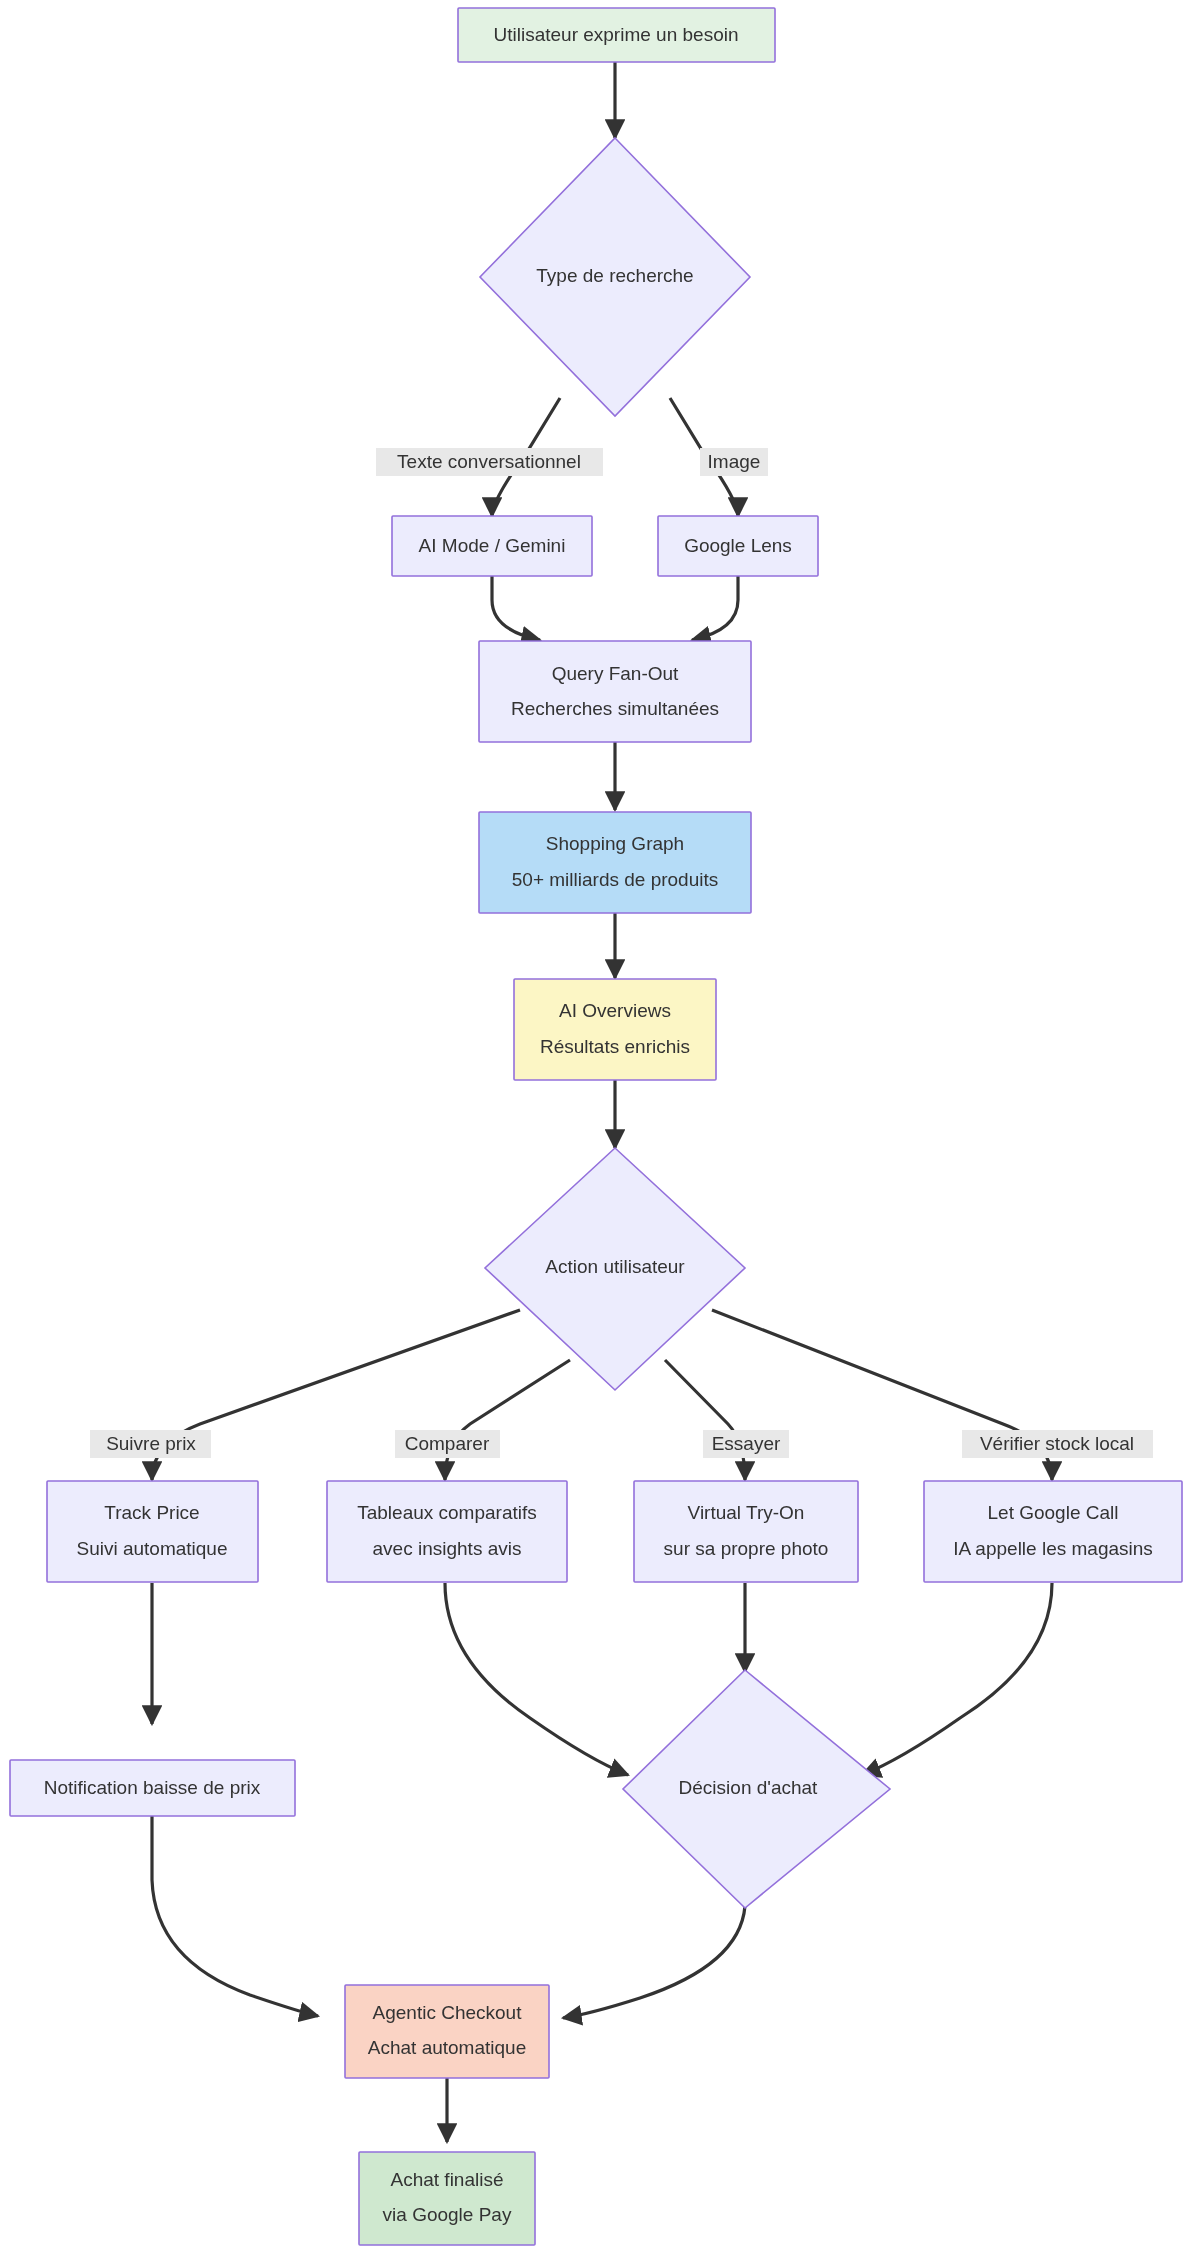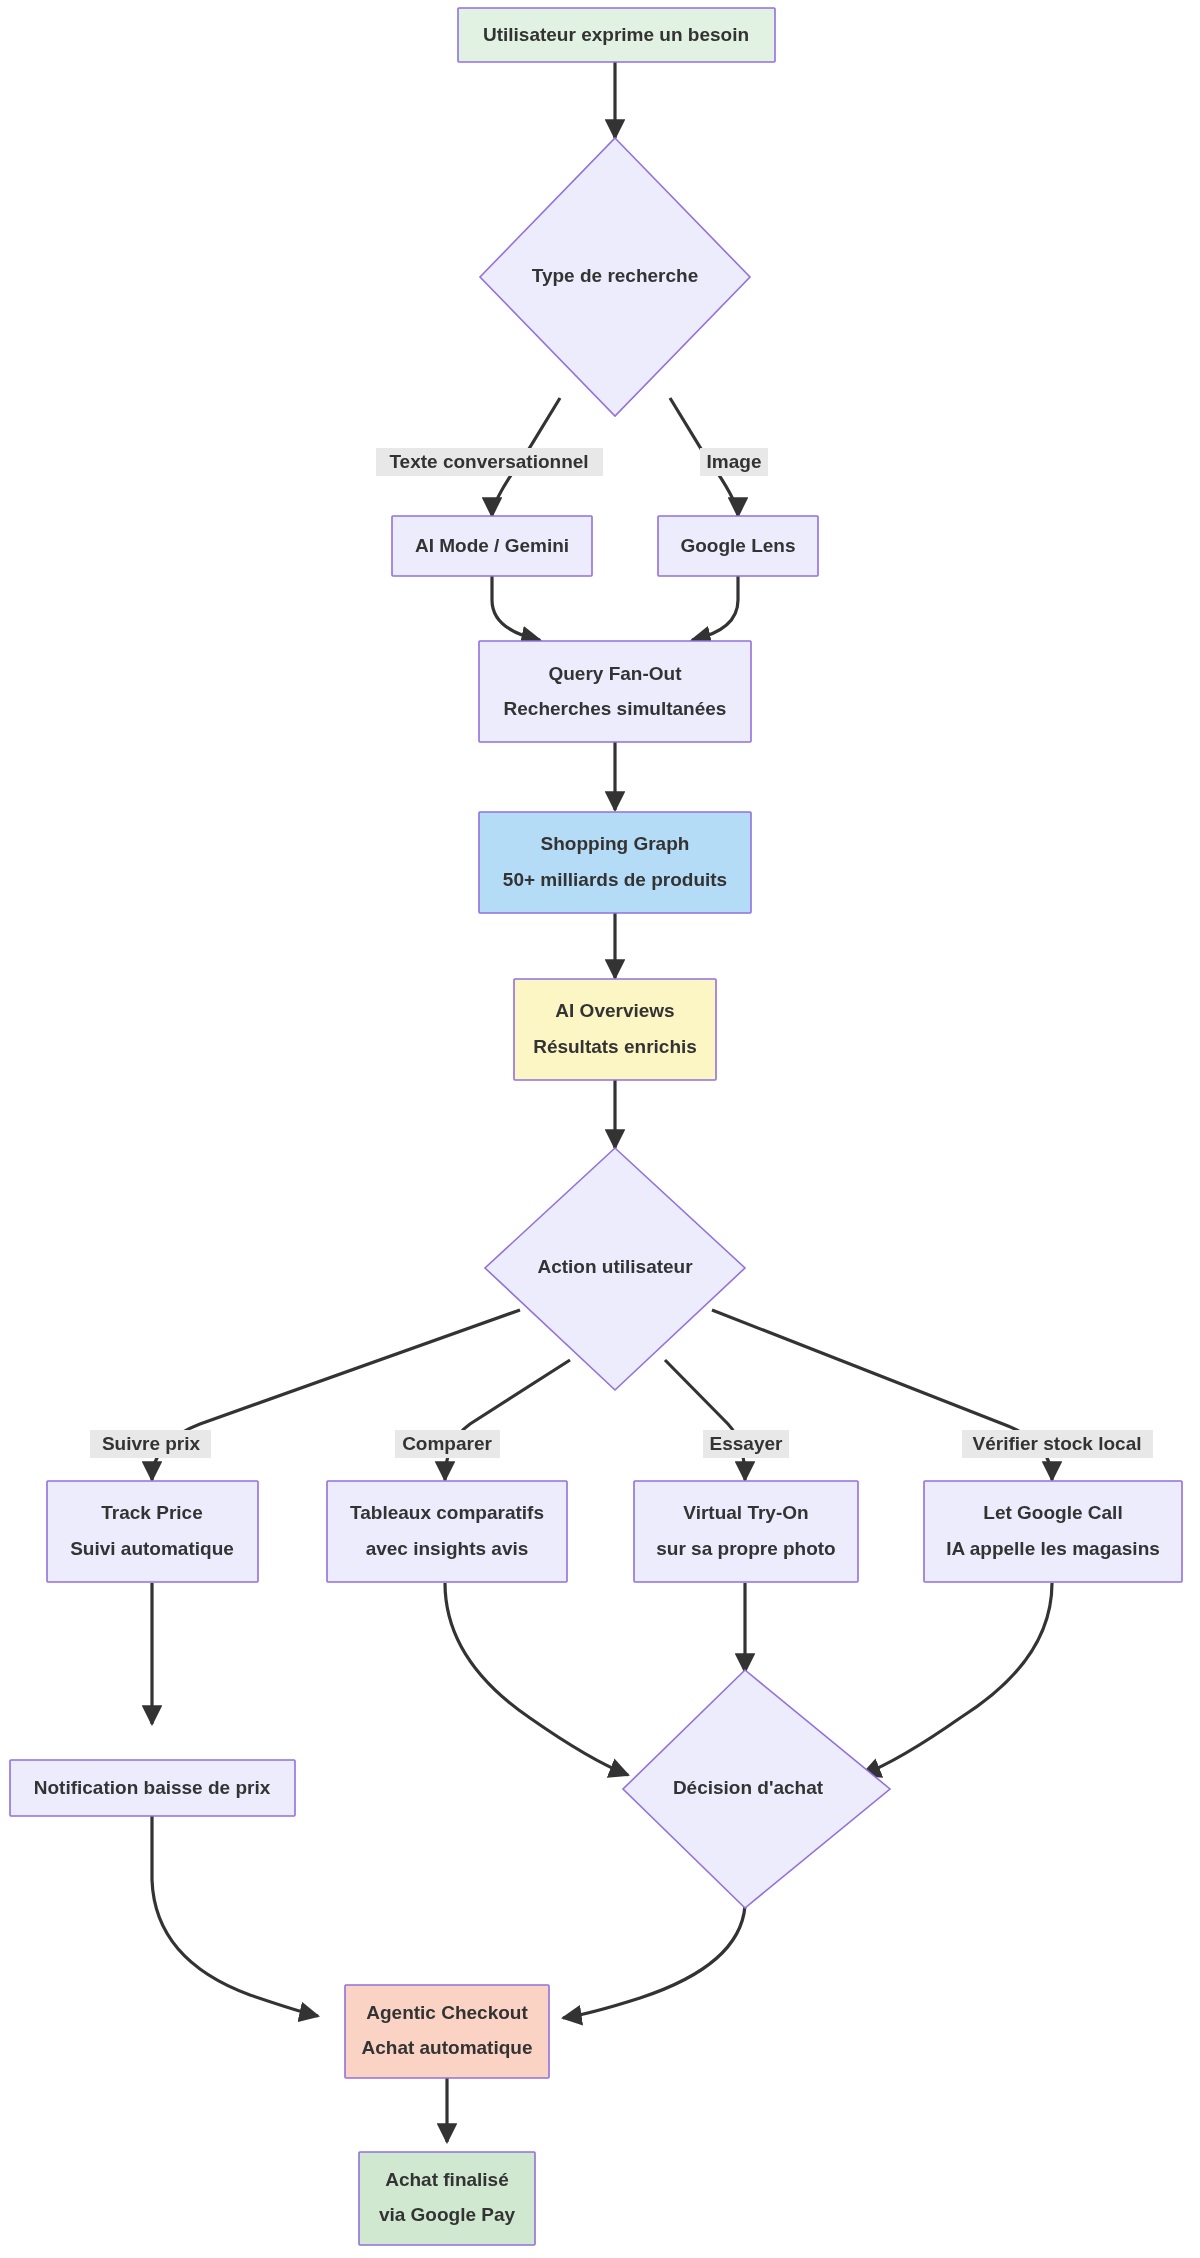--- a/index.html
+++ b/index.html
@@ -10,21 +10,20 @@
   body {
     width: 1200px;
     height: 2258px;
     font-family: "Liberation Sans", sans-serif;
     overflow: hidden;
   }
   #diagram-root {
     position: relative;
     width: 1200px;
     height: 2258px;
-    font-weight: bold;
   }
   svg#flowchart {
     display: block;
     width: 1200px;
     height: 2258px;
   }
   .node-shape {
     stroke: #9370db;
     stroke-width: 1.6px;
   }

